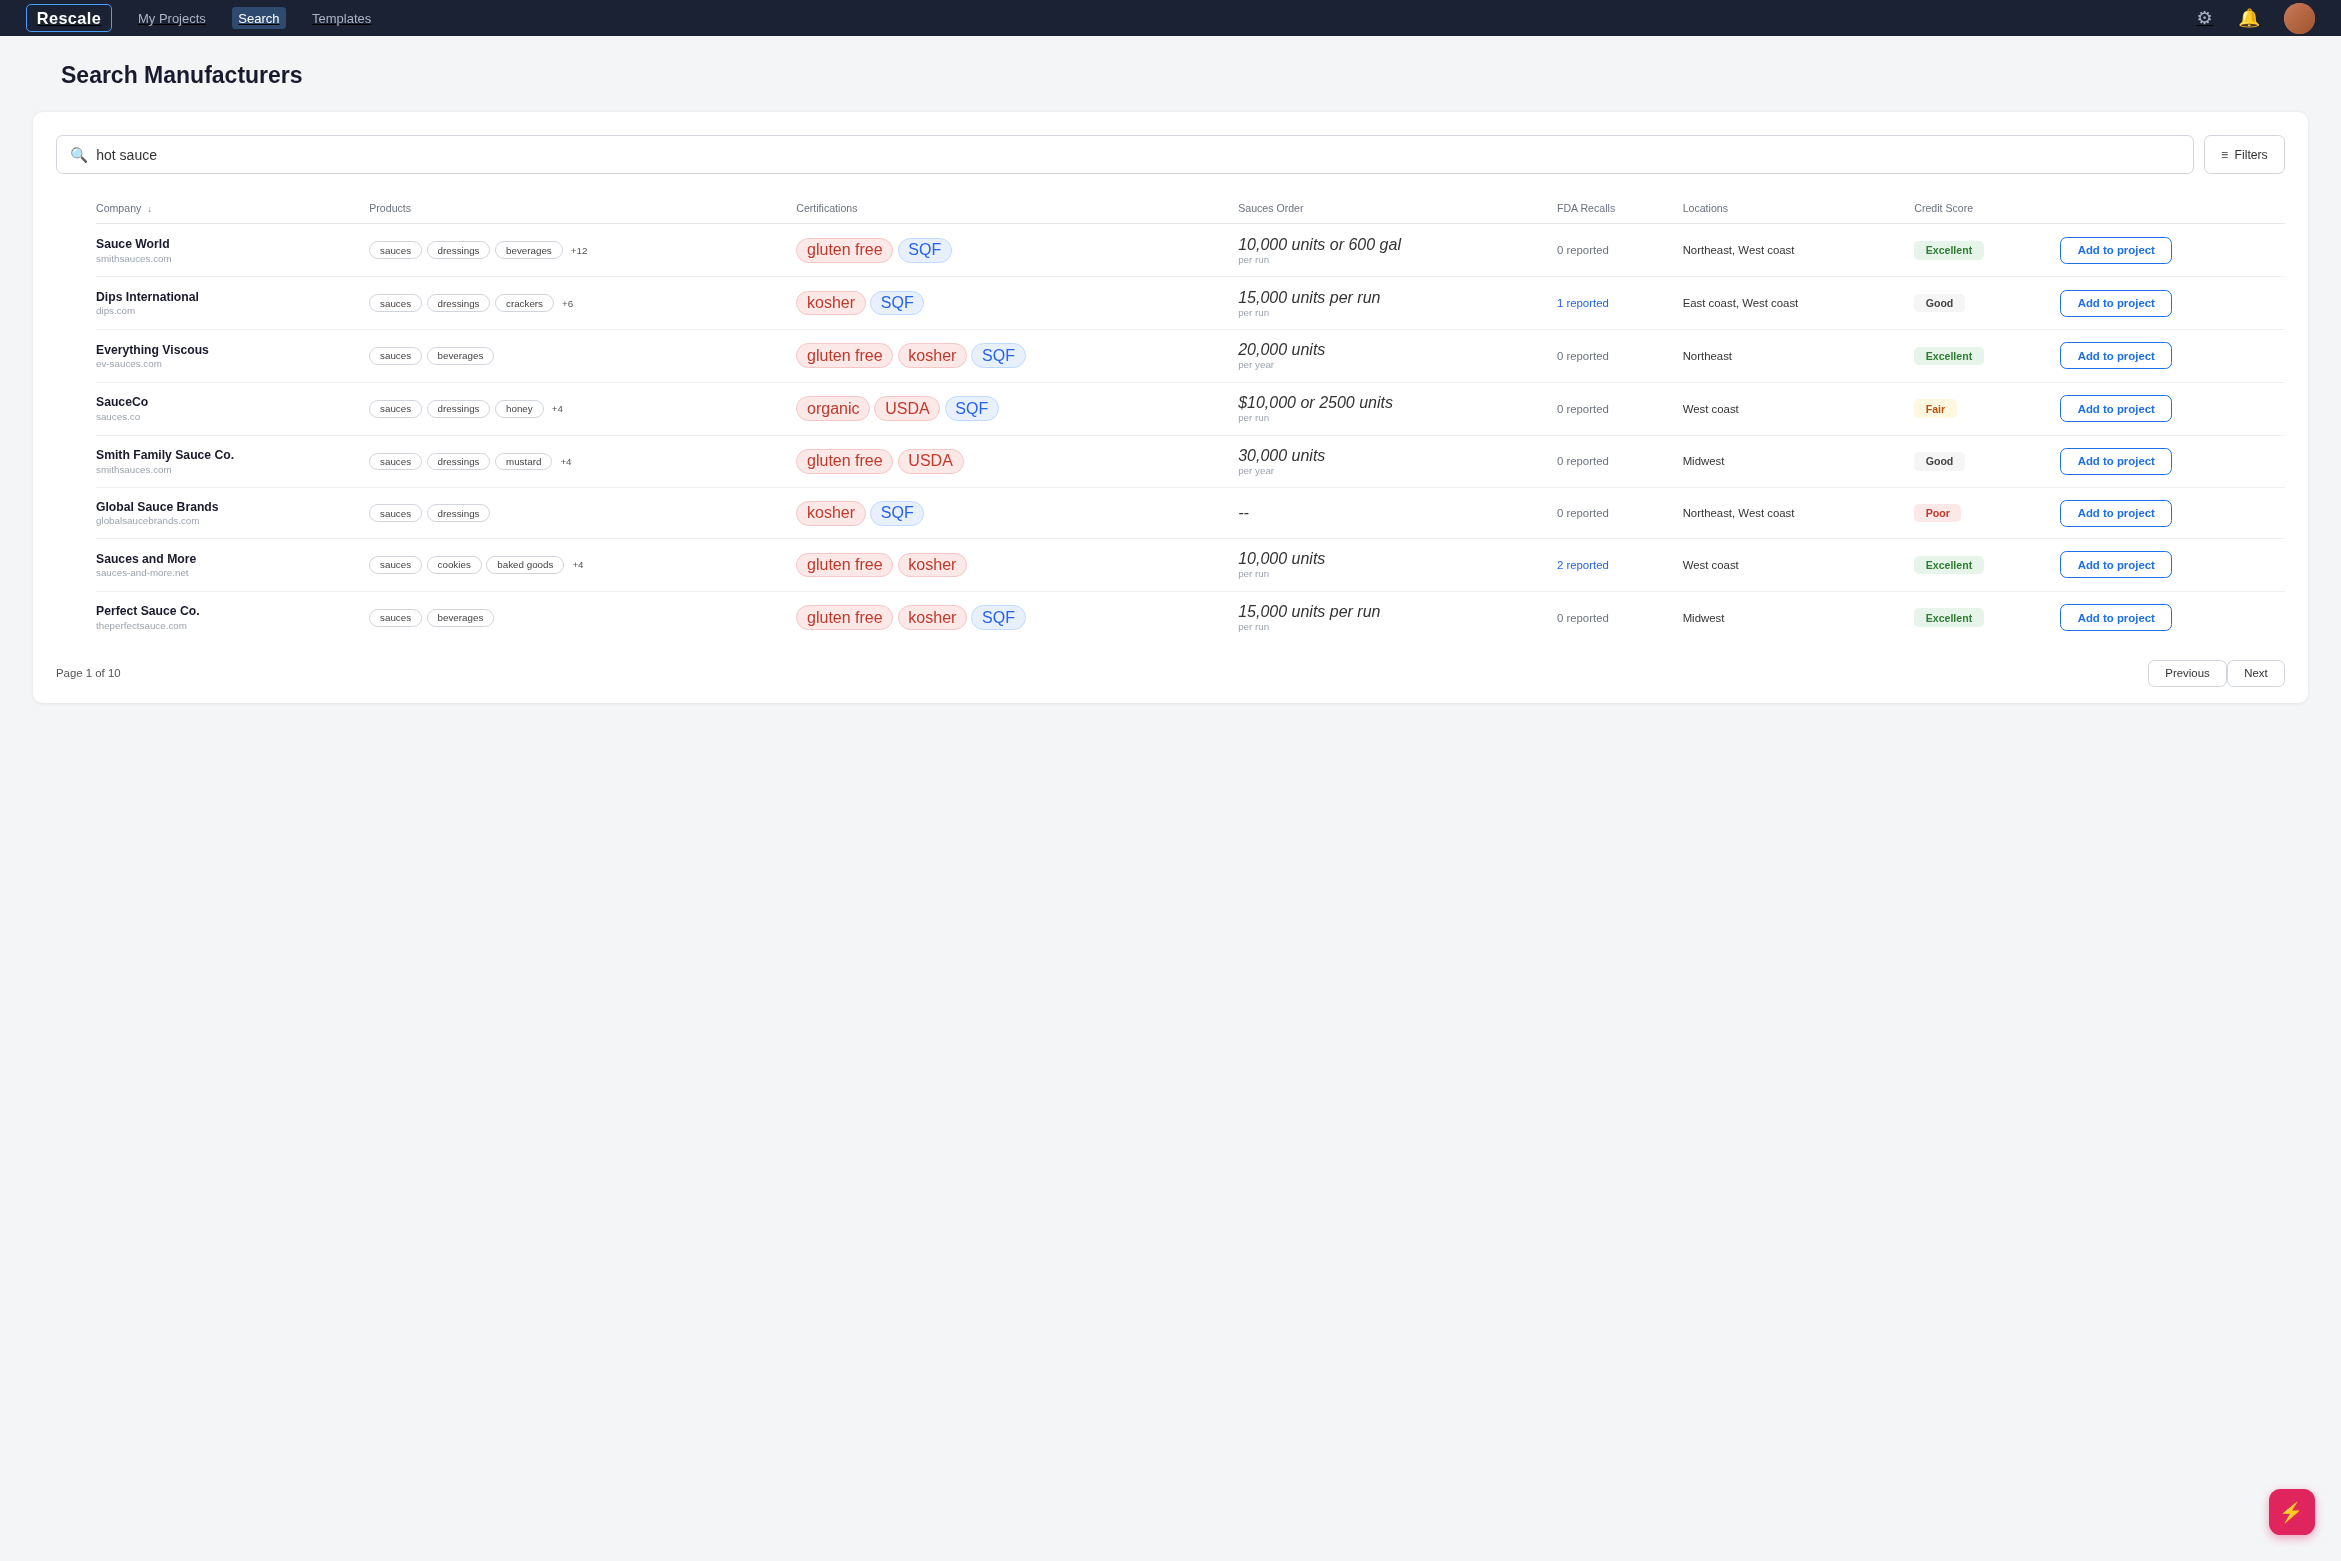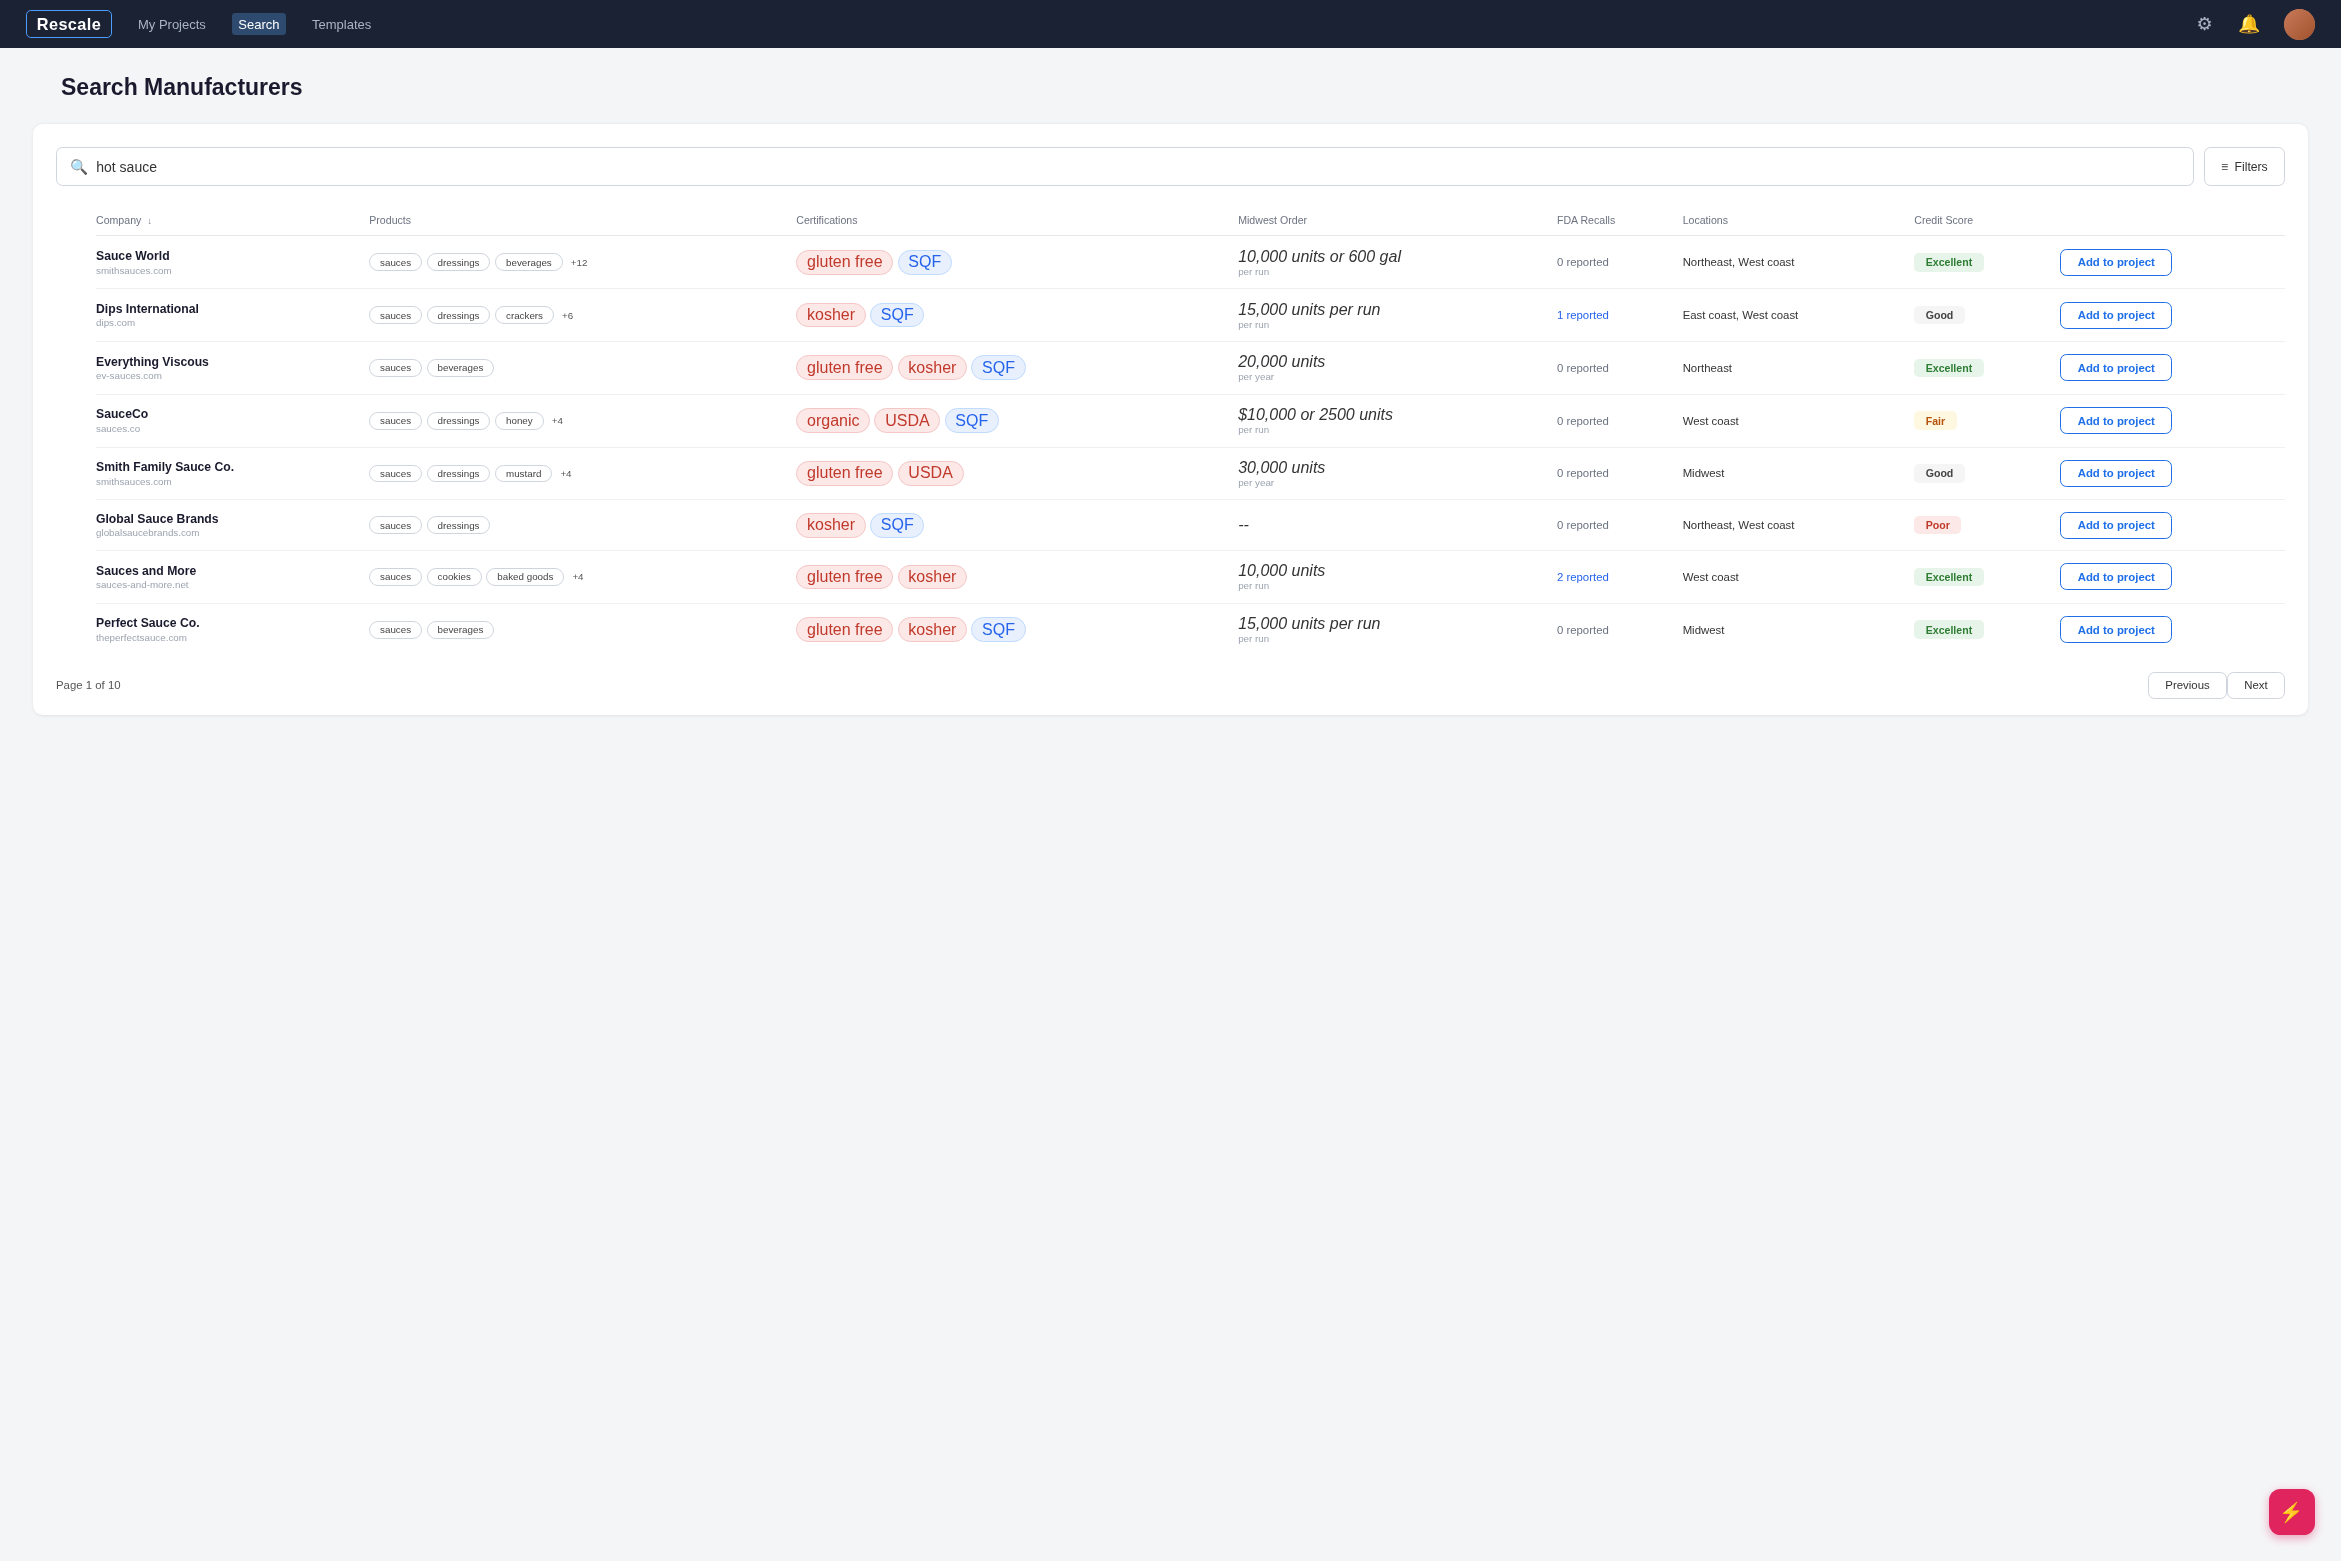--- a/index.html
+++ b/index.html
@@ -4,22 +4,23 @@
   <style>
     * { box-sizing: border-box; margin: 0; padding: 0; }
     body { font-family: -apple-system, BlinkMacSystemFont, 'Segoe UI', sans-serif; background: #f4f5f7; min-height: 100vh; }
 
     
     .navbar {
       background: #1a2233;
       display: flex;
       align-items: center;
       padding: 0 26px;
-      height: 48px;
+      height: 36px;
       gap: 19.5px;
+      text-decoration: underline;
     }
     .logo-box {
       border: 1.6px solid #4a9eff;
       border-radius: 4.9px;
       padding: 3.3px 9.8px;
       color: #fff;
       font-weight: 700;
       font-size: 16.3px;
       letter-spacing: 0.4px;
     }
@@ -204,21 +205,21 @@
       </button>
     </div>
 
     <div class="table-wrap">
       <table>
         <thead>
           <tr>
             <th>Company <span class="sort-icon">↓</span></th>
             <th>Products</th>
             <th>Certifications</th>
-            <th>Midwest Order</th>
+            <th>Sauces Order</th>
             <th>FDA Recalls</th>
             <th>Locations</th>
             <th>Credit Score</th>
             <th></th>
           </tr>
         </thead>
         <tbody id="table-body">
         <tr>
               <td>
                 <div class="company-name">Sauce World</div>

